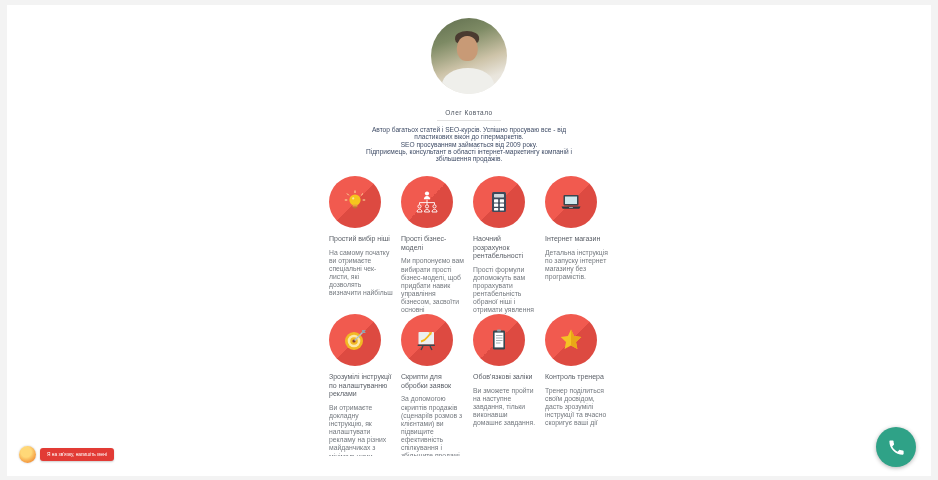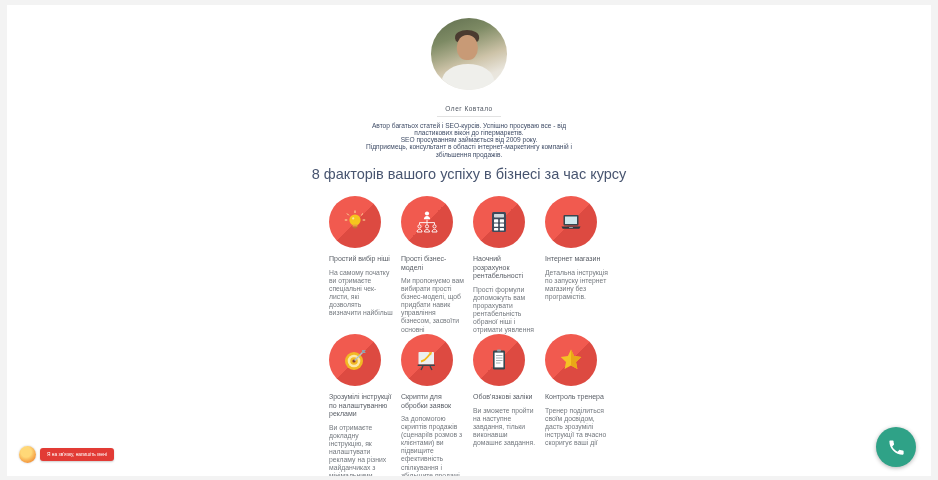--- a/index.html
+++ b/index.html
@@ -53,21 +53,20 @@
   <div class="name">Олег Ковтало</div>
   <div class="divider"></div>
   <div class="bio">
     <div>Автор багатьох статей і SEO-курсів. Успішно просуваю все - від</div>
     <div>пластикових вікон до гіпермаркетів.</div>
     <div>SEO просуванням займається від 2009 року.</div>
     <div>Підприємець, консультант в області інтернет-маркетингу компаній і</div>
     <div>збільшення продажів.</div>
   </div>
 
-  <h1 class="heading">8 факторів вашого успіху в бізнесі за час курсу</h1>
 
   <div class="grid">
 
     <div class="cell row1">
       <div class="circle">
         <svg width="26" height="26" viewBox="0 0 26 26">
           <g stroke="#fbe9a6" stroke-width="1">
               <line x1="13" y1="1.5" x2="13" y2="4"></line>
               <line x1="5" y1="4.5" x2="6.8" y2="6.3"></line>
               <line x1="21" y1="4.5" x2="19.2" y2="6.3"></line>

